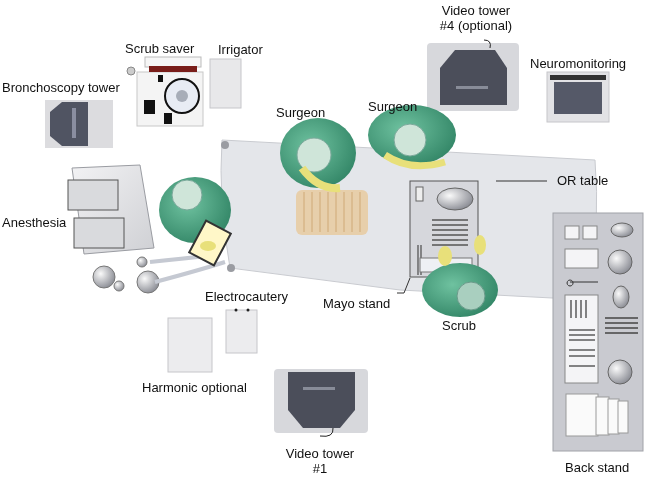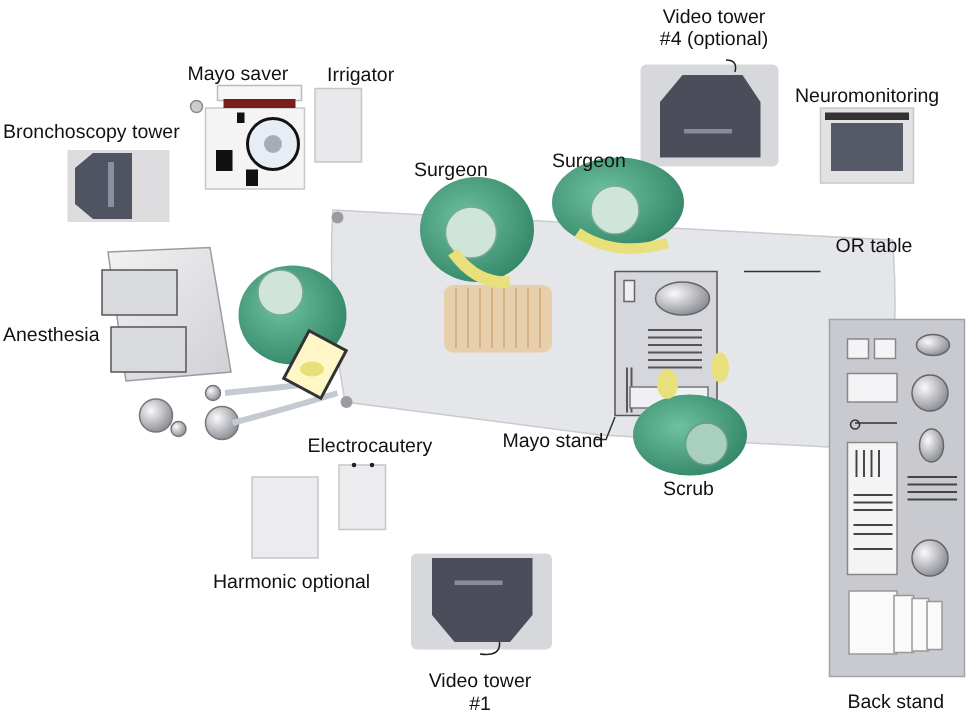--- a/index.html
+++ b/index.html
@@ -178,28 +178,28 @@
     <rect x="608" y="399" width="11" height="35" fill="#fafafa" stroke="#999"></rect>
     <rect x="618" y="401" width="10" height="32" fill="#fafafa" stroke="#999"></rect>
   </g>
 </svg>
 
 <div class="lbl c" style="left:436px;top:3px;width:80px;">
   <div>Video tower</div>
   <div>#4 (optional)</div>
 </div>
 <div class="lbl" style="left:530px;top:56px;">Neuromonitoring</div>
-<div class="lbl" style="left:125px;top:41px;">Mayo saver</div>
+<div class="lbl" style="left:125px;top:41px;">Scrub saver</div>
 <div class="lbl" style="left:202px;top:42px;margin-left:16px;">Irrigator</div>
 <div class="lbl" style="left:2px;top:80px;">Bronchoscopy tower</div>
 <div class="lbl" style="left:276px;top:105px;">Surgeon</div>
 <div class="lbl" style="left:368px;top:99px;">Surgeon</div>
-<div class="lbl" style="left:557px;top:156px;">OR table</div>
+<div class="lbl" style="left:557px;top:173px;">OR table</div>
 <div class="lbl" style="left:2px;top:215px;">Anesthesia</div>
-<div class="lbl" style="left:323px;top:286px;margin-left:12px;">Mayo stand</div>
+<div class="lbl" style="left:323px;top:296px;">Mayo stand</div>
 <div class="lbl" style="left:205px;top:289px;">Electrocautery</div>
 <div class="lbl" style="left:442px;top:318px;">Scrub</div>
 <div class="lbl" style="left:142px;top:380px;">Harmonic optional</div>
 <div class="lbl c" style="left:280px;top:446px;width:80px;">
   <div>Video tower</div>
   <div>#1</div>
 </div>
 <div class="lbl" style="left:565px;top:460px;">Back stand</div>
 
 </body></html>

